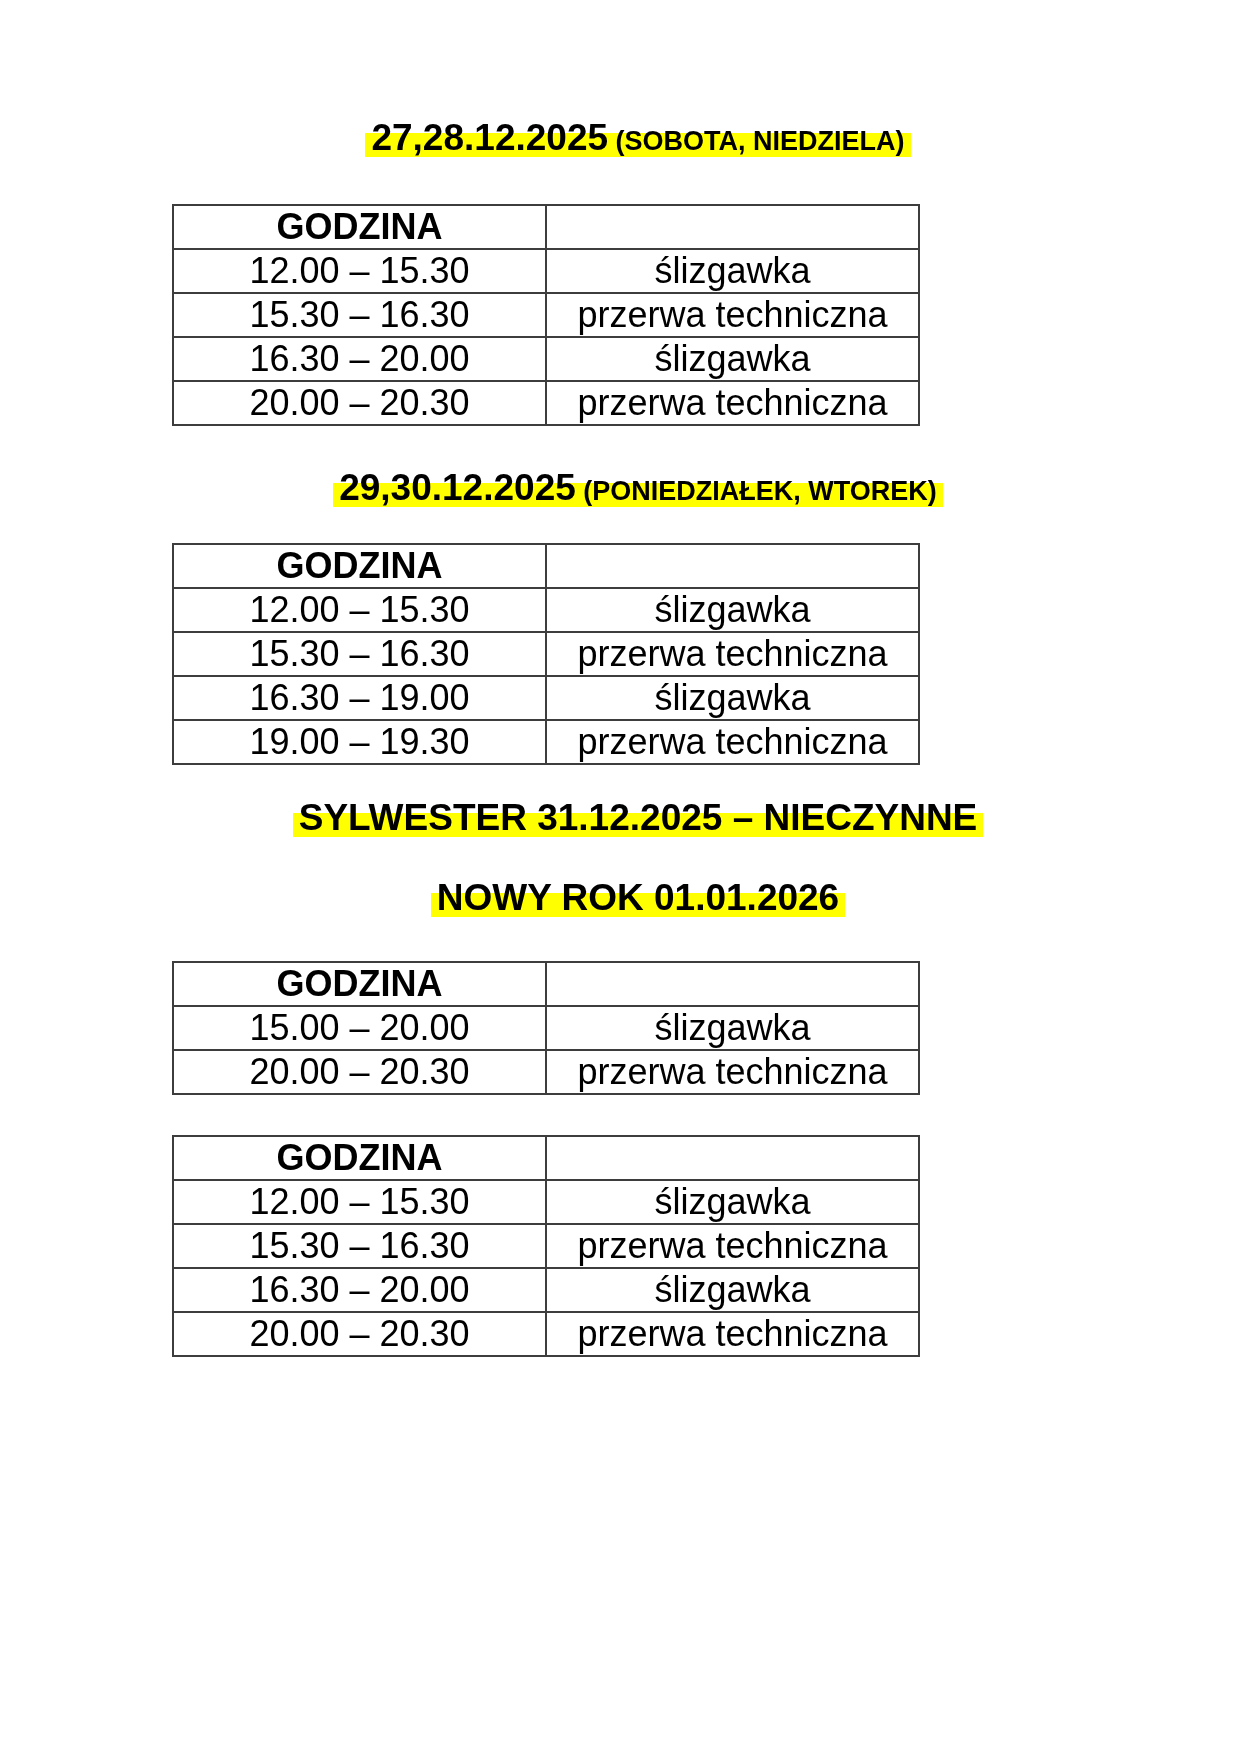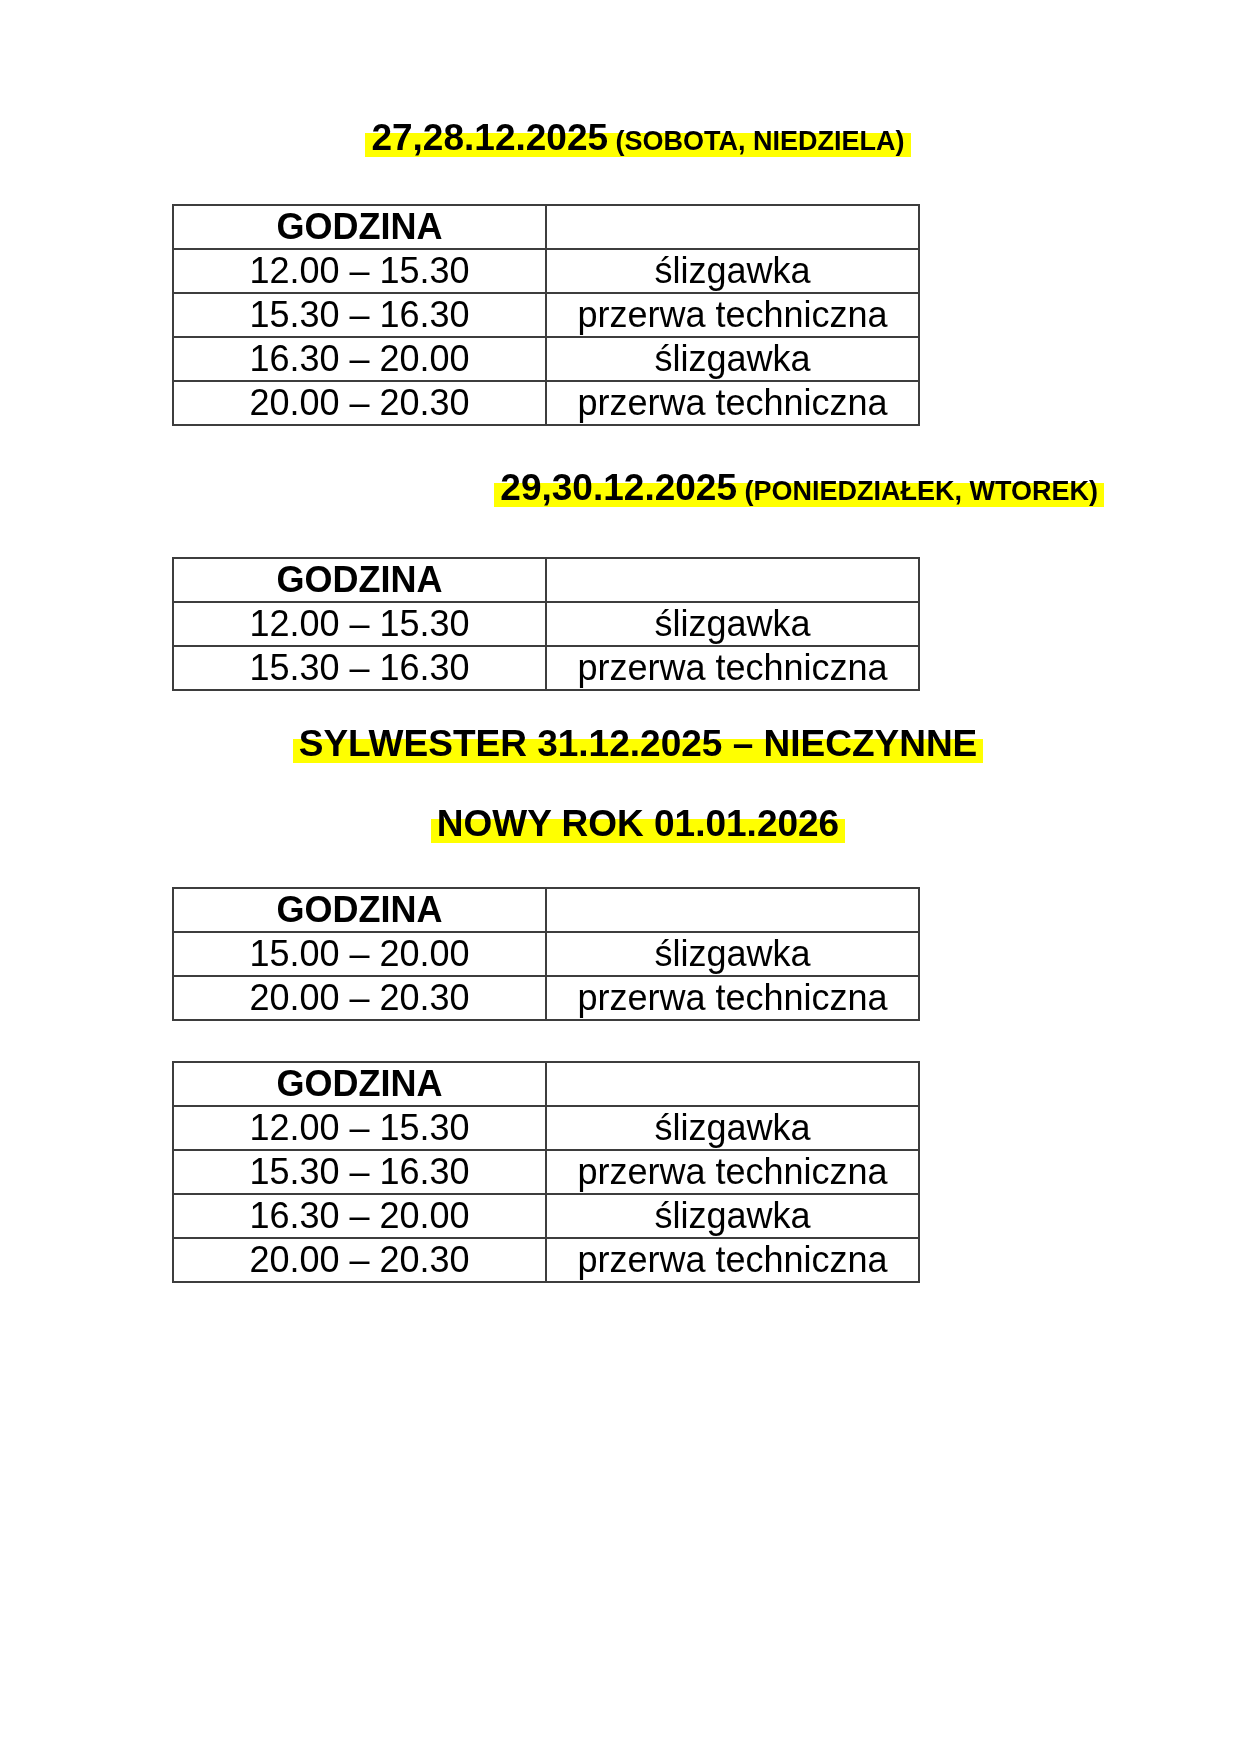--- a/index.html
+++ b/index.html
@@ -54,21 +54,21 @@
   }
   .sched-table th {
     font-weight: bold;
   }
   .col-time { width: 50%; }
   .col-act  { width: 50%; }
 
   
   #heading-1 { margin-bottom: 45px; }
   #table-1   { margin-bottom: 41px; }
-  #heading-2 { margin-bottom: 48px; text-align: right; }
+  #heading-2 { margin-bottom: 34px; }
   #table-2   { margin-bottom: 26px; }
   #heading-3 { margin-bottom: 38px; margin-top: 32px; }
   #heading-4 { margin-bottom: 42px; }
   #table-3   { margin-bottom: 40px; }
   #heading-5 { margin-bottom: 42px; }
   #table-4   { margin-bottom: 0; }
 </style>
 </head>
 <body>
 
@@ -126,20 +126,28 @@
     </thead>
     <tbody>
         <tr>
           <td>12.00 – 15.30</td>
           <td>ślizgawka</td>
         </tr>
         <tr>
           <td>15.30 – 16.30</td>
           <td>przerwa techniczna</td>
         </tr>
+        <tr>
+          <td>16.30 – 19.00</td>
+          <td>ślizgawka</td>
+        </tr>
+        <tr>
+          <td>19.00 – 19.30</td>
+          <td>przerwa techniczna</td>
+        </tr>
       </tbody>
   </table>
 
   <div class="heading" id="heading-3">
     <span class="hl"><span class="h-main">SYLWESTER 31.12.2025 – NIECZYNNE</span></span>
   </div>
 
   <div class="heading" id="heading-4">
     <span class="hl"><span class="h-main">NOWY ROK 01.01.2026</span></span>
   </div>

